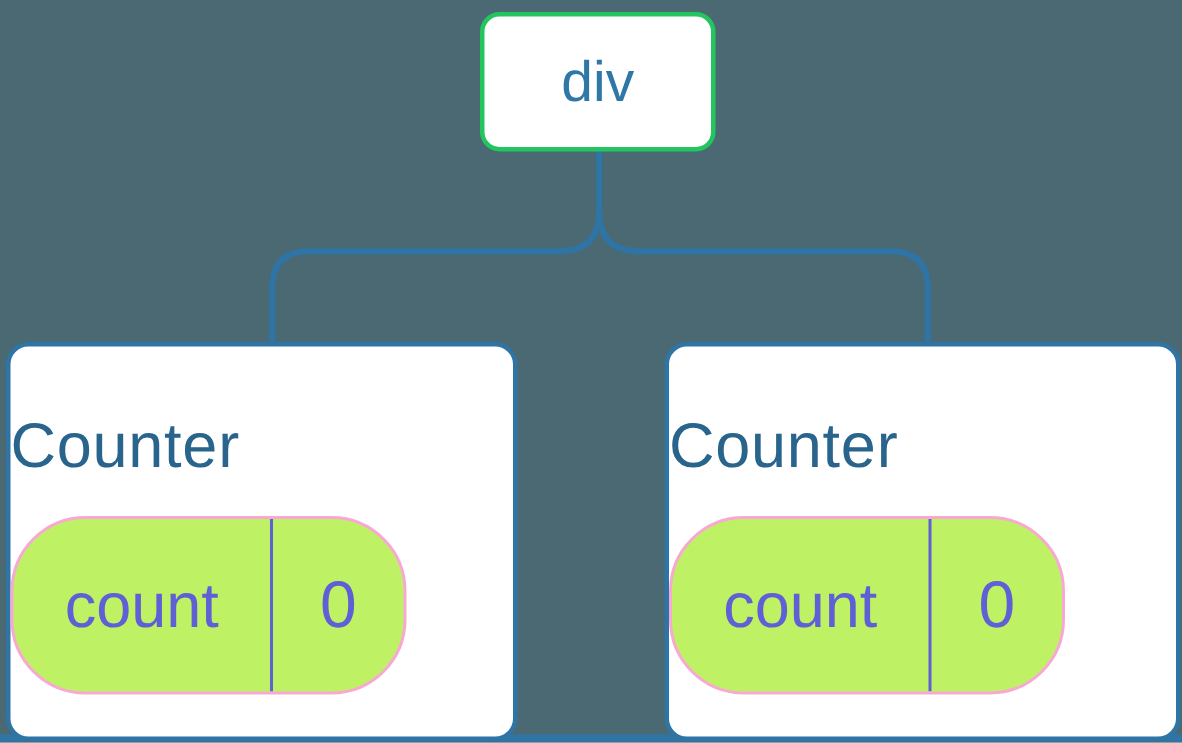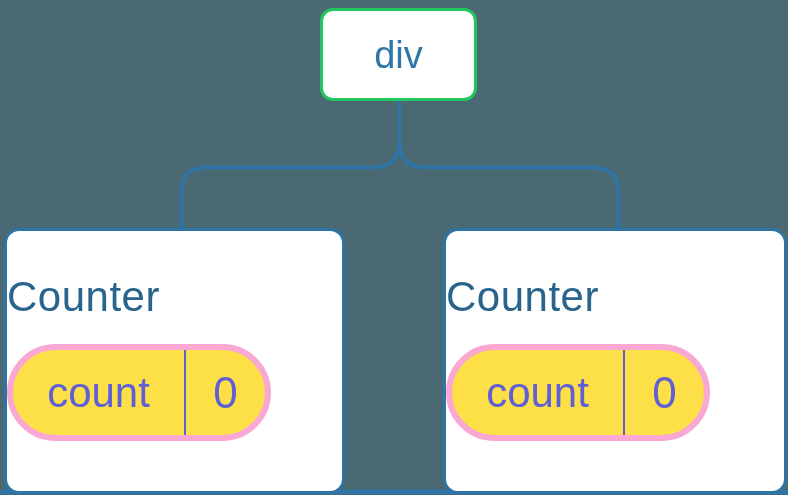--- a/index.html
+++ b/index.html
@@ -60,25 +60,25 @@
     margin-top: 42px;
     font-size: 42px;
     font-weight: 500;
     line-height: 1.15;
     color: #28648c;
     letter-spacing: 0.5px;
   }
   .pill {
     margin-top: 23px;
     width: 264px;
-    height: 97px;
+    height: 119px;
     box-sizing: border-box;
-    border: 6px solid #f9a8d4;
+    border: 2px solid #f9a8d4;
     border-radius: 50px;
-    background: #fde047;
+    background: #bef264;
     display: flex;
     align-items: stretch;
     overflow: hidden;
   }
   .pill-key-section {
     flex: 0 0 171px;
     border-right: 2px solid #5f5fd6;
     display: flex;
     align-items: center;
     justify-content: center;

